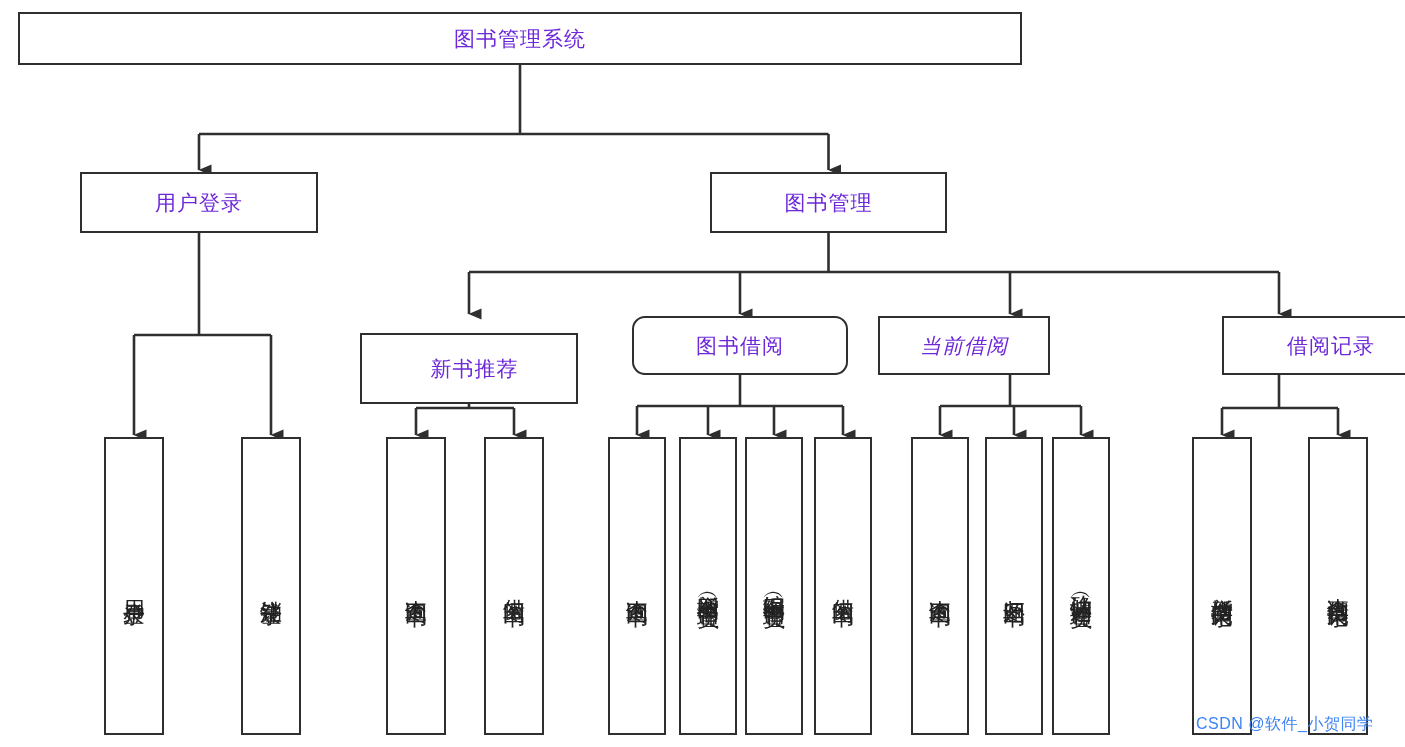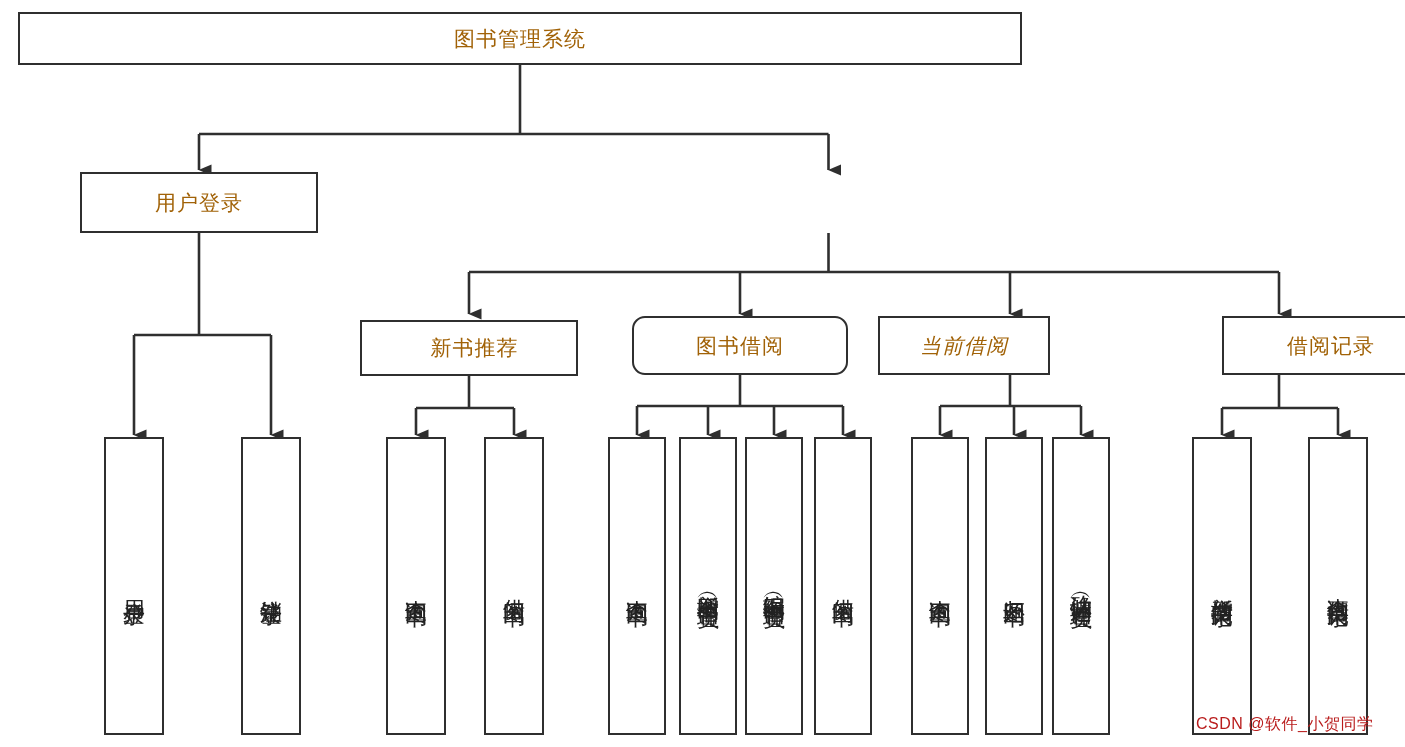--- a/index.html
+++ b/index.html
@@ -22,21 +22,21 @@
     pointer-events:none;
   }
   .node{
     position:absolute;
     box-sizing:border-box;
     background:#ffffff;
     border:2px solid #2f2f2f;
     display:flex;
     align-items:center;
     justify-content:center;
-    color:#a16207;
+    color:#6d28d9;
     z-index:2;
   }
   .node.horiz{
     font-size:21px;
     line-height:1.2;
     letter-spacing:1px;
     white-space:nowrap;
   }
   .node.root{
     font-size:21px;
@@ -56,21 +56,21 @@
     text-orientation:upright;
     font-size:22px;
     line-height:1.18;
     letter-spacing:2px;
     color:#222222;
     text-align:center;
     white-space:nowrap;
   }
   .watermark{
     position:absolute;
-    color:#b91c1c;
+    color:#3b82f6;
     font-size:16px;
     letter-spacing:0.5px;
     z-index:3;
     white-space:nowrap;
     user-select:none;
   }
 </style>
 </head>
 <body>
 
@@ -115,22 +115,23 @@
         <path d="M1279,375 L1279,408"></path>
         <path d="M1222,408 L1338,408"></path>
         <path d="M1222,408 L1222,435" marker-end="url(#arrow)"></path>
         <path d="M1338,408 L1338,435" marker-end="url(#arrow)"></path>
       </g>
   </svg>
 
   <div class="node root horiz" style="left: 18px; top: 12px; width: 1004px; height: 53px;">图书管理系统</div>
 
   <div class="node horiz" style="left: 80px; top: 172px; width: 238px; height: 61px;">用户登录</div>
+  <div class="node horiz" style="left: 710px; top: 172px; width: 237px; height: 61px;">图书管理</div>
 
-  <div class="node horiz" style="left: 360px; top: 320px; width: 218px; height: 56px; padding-left: 11px;">新书推荐</div>
+  <div class="node horiz" style="left: 360px; top: 333px; width: 218px; height: 71px; padding-left: 11px;">新书推荐</div>
   <div class="node horiz" style="left: 632px; top: 316px; width: 216px; height: 59px; border-radius: 13px;">图书借阅</div>
   <div class="node horiz" style="left: 878px; top: 316px; width: 172px; height: 59px; font-style: italic;">当前借阅</div>
   <div class="node horiz" style="left: 1222px; top: 316px; width: 218px; height: 59px;">借阅记录</div>
 
   <div class="leaf" style="left: 104px; top: 437px; width: 60px; height: 298px;">
     <span class="vtext">用户登录</span>
   </div>
   <div class="leaf" style="left: 241px; top: 437px; width: 60px; height: 298px;">
     <span class="vtext">注销登录</span>
   </div>

